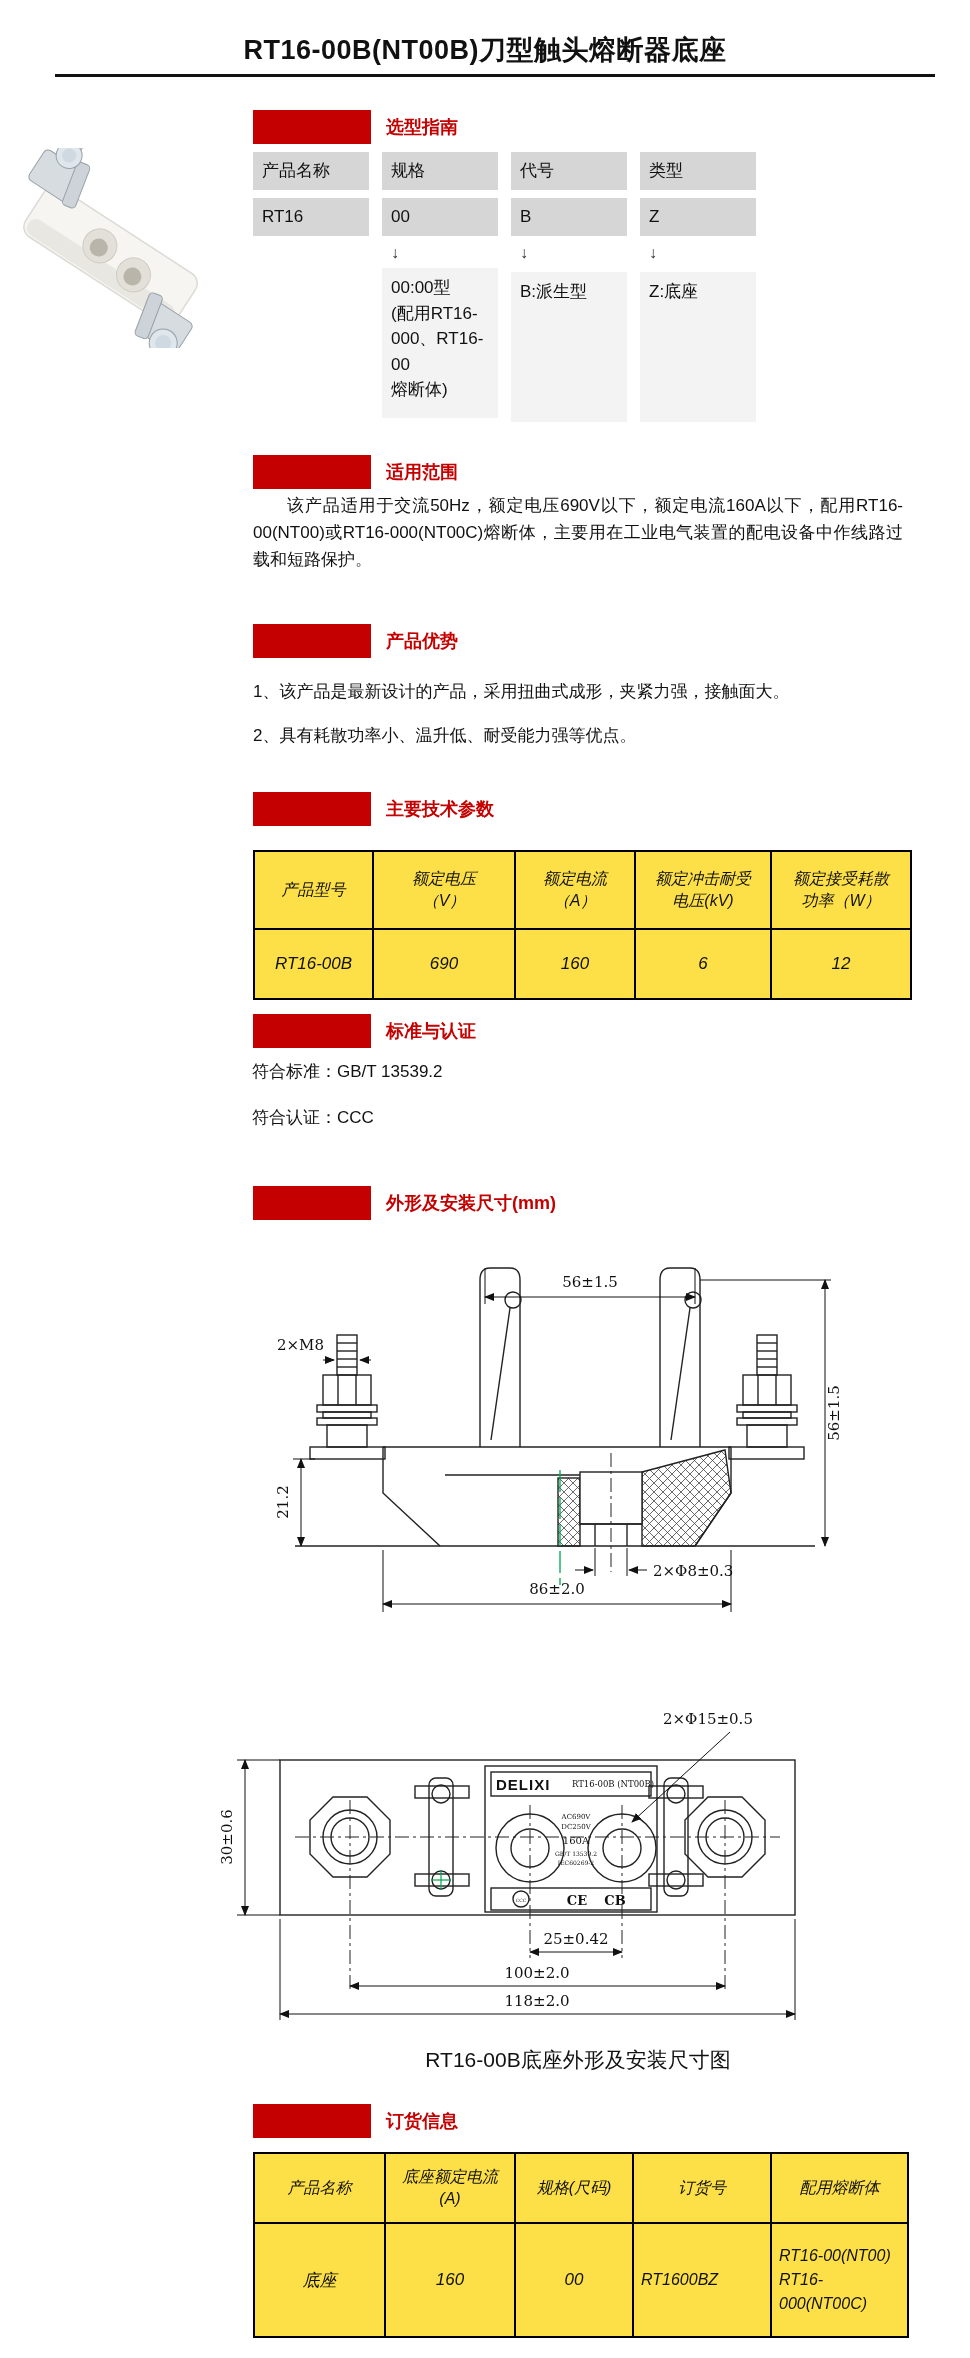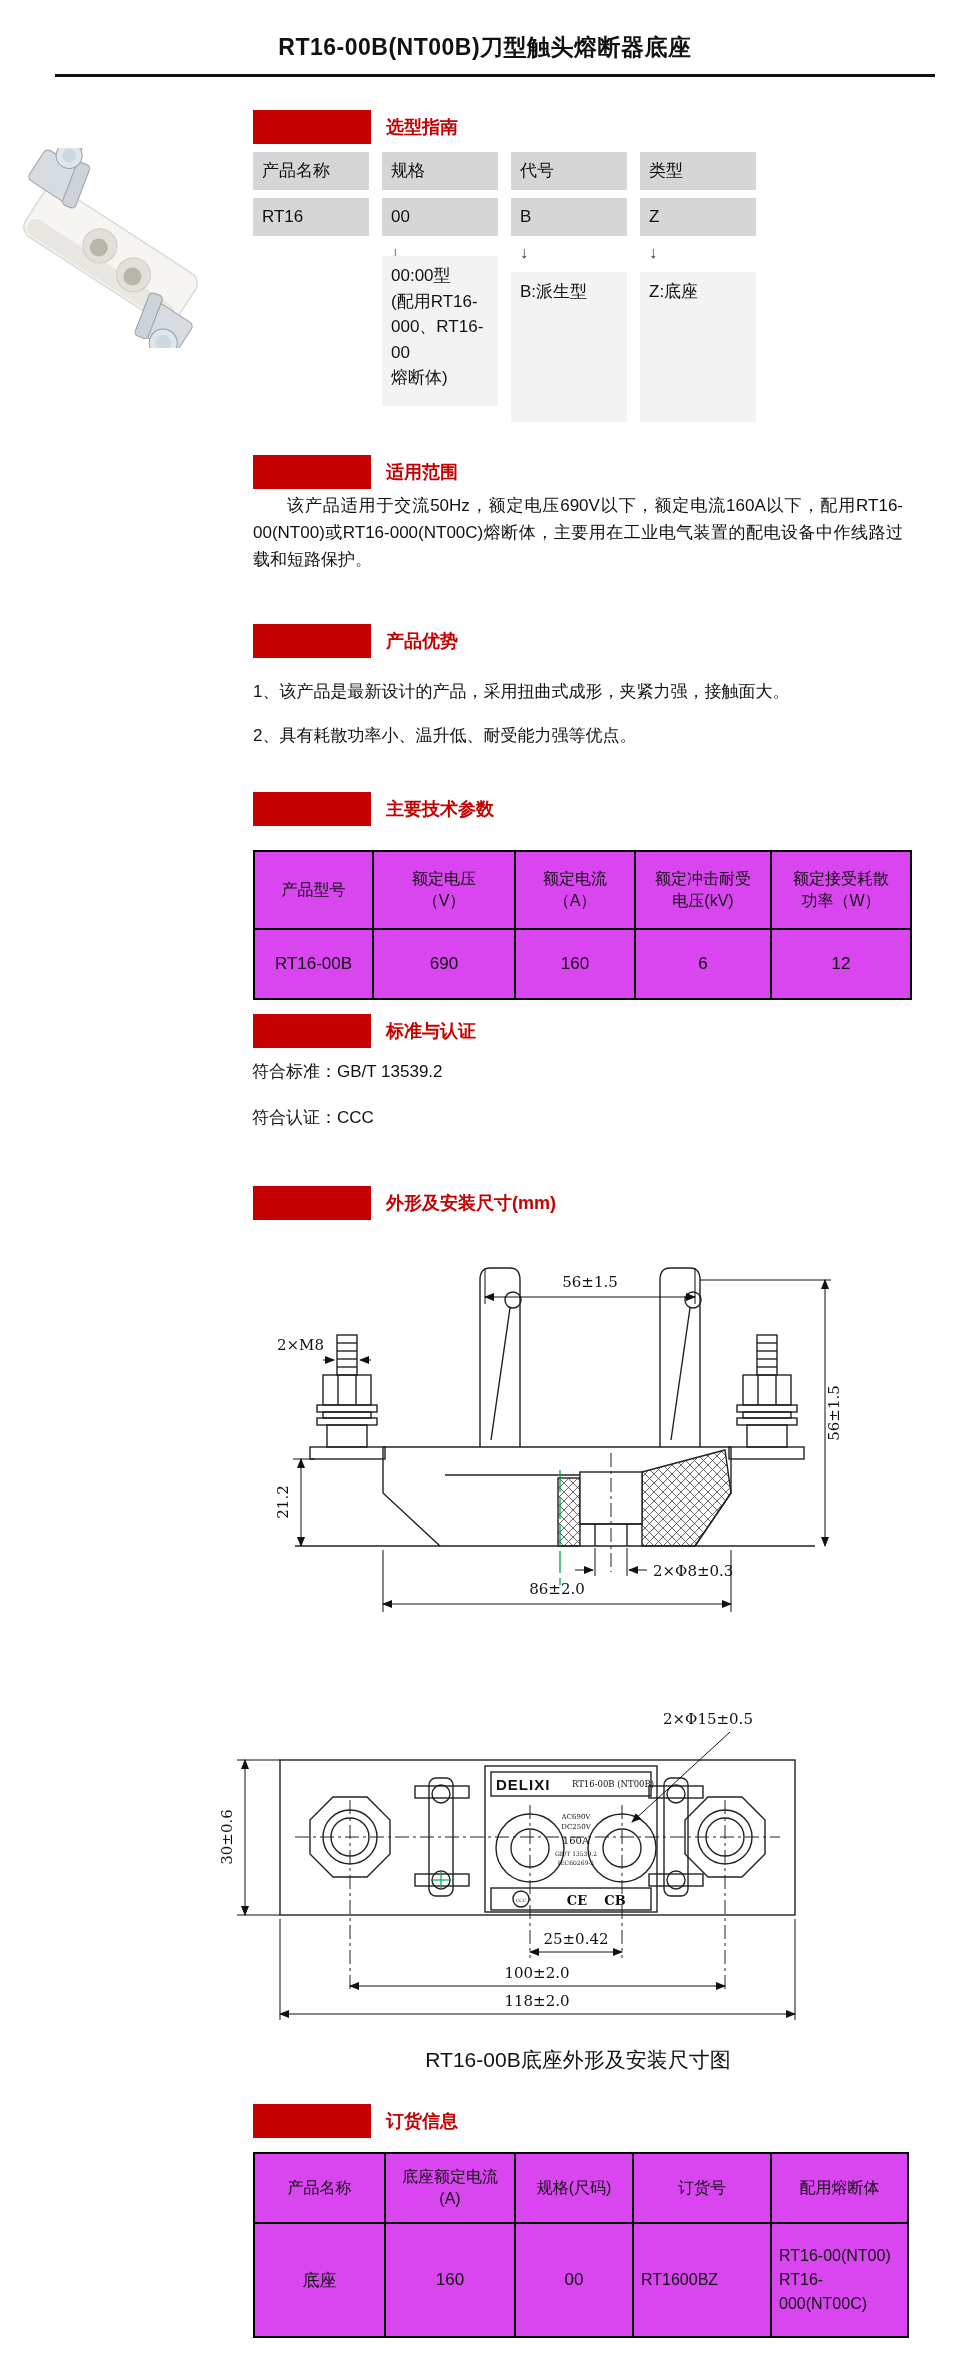--- a/index.html
+++ b/index.html
@@ -1,38 +1,38 @@
 <!DOCTYPE html>
 <html><head>
 <meta charset="utf-8">
 <style>
   :root{ --red:#c40000; --ink:#111; --line:#222; }
   html,body{ margin:0; padding:0; background:#fff; }
   .page{ position:relative; width:970px; height:2358px; background:#fff; overflow:hidden;
          font-family:"Liberation Sans","DejaVu Sans",sans-serif; color:var(--ink); }
   .page-title{ position:absolute; top:32px; left:0; width:100%; text-align:center;
-               font-size:23px; font-weight:bold; letter-spacing:0.5px; }
+               font-size:27px; font-weight:bold; letter-spacing:0.5px; }
   .top-rule{ position:absolute; top:74px; left:55px; width:880px; height:3px; background:#111; }
 
   .sec{ position:absolute; left:253px; height:34px; display:flex; align-items:center; }
   .sec .bar{ width:118px; height:34px; background:var(--red); flex:0 0 auto; }
   .sec .sec-title{ margin-left:15px; font-size:18px; font-weight:bold; color:var(--red); white-space:nowrap; }
 
   .sg-cell{ position:absolute; width:116px; box-sizing:border-box; font-size:17px;
             padding:7px 9px; line-height:1.35; }
   .sg-head,.sg-val{ background:#d6d6d6; height:38px; display:flex; align-items:center; }
   .sg-arrow{ background:transparent; padding:0 9px; font-size:16px; color:#333; }
   .sg-desc{ background:#f3f3f3; height:150px; white-space:pre-line; line-height:1.5; }
 
   .para{ position:absolute; left:253px; width:650px; font-size:17px; line-height:27px;
          text-align:justify; text-indent:2em; }
   .adv-item{ position:absolute; left:253px; width:660px; font-size:17px; line-height:24px; }
   .std-line{ position:absolute; left:252px; font-size:17px; }
 
-  table.datatbl{ position:absolute; border-collapse:collapse; table-layout:fixed; background:#d946ef; }
+  table.datatbl{ position:absolute; border-collapse:collapse; table-layout:fixed; background:#fde047;font-style:italic; }
   table.datatbl th, table.datatbl td{ border:2px solid #000; text-align:center; vertical-align:middle;
          padding:4px 5px; box-sizing:border-box; white-space:pre-line; }
   table.datatbl th{ font-weight:normal; font-size:16px; line-height:1.4; }
   table.datatbl td{ font-size:17px; }
   #tech-table{ left:253px; top:850px; }
   #tech-table th{ height:78px; }
   #tech-table td{ height:70px; }
   #order-table{ left:253px; top:2152px; }
   #order-table th{ height:70px; }
   #order-table td{ height:114px; }
@@ -89,21 +89,21 @@
 
   <div class="sg-cell sg-val" style="left:253px;top:198px">RT16</div>
   <div class="sg-cell sg-val" style="left:382px;top:198px">00</div>
   <div class="sg-cell sg-val" style="left:511px;top:198px">B</div>
   <div class="sg-cell sg-val" style="left:640px;top:198px">Z</div>
 
   <div class="sg-cell sg-arrow" style="left:382px;top:242px">↓</div>
   <div class="sg-cell sg-arrow" style="left:511px;top:242px">↓</div>
   <div class="sg-cell sg-arrow" style="left:640px;top:242px">↓</div>
 
-  <div class="sg-cell sg-desc" style="left:382px;top:256px">00:00型
+  <div class="sg-cell sg-desc" style="left:382px;top:268px">00:00型
 (配用RT16-
 000、RT16-00
 熔断体)</div>
   <div class="sg-cell sg-desc" style="left:640px;top:272px">Z:底座</div>
   <div class="sg-cell sg-desc" style="left:511px;top:272px">B:派生型</div>
 
   <div class="sec" style="top:455px">
     <div class="bar"></div>
     <div class="sec-title">适用范围</div>
   </div>

